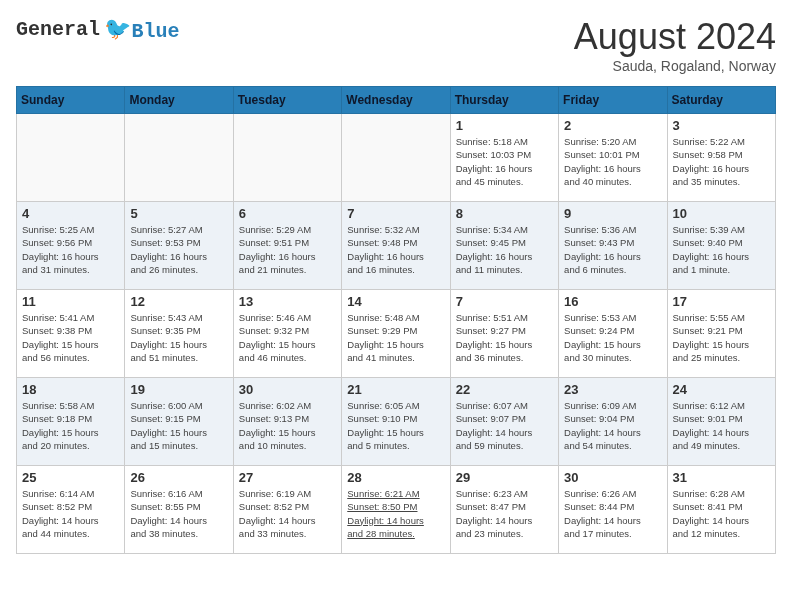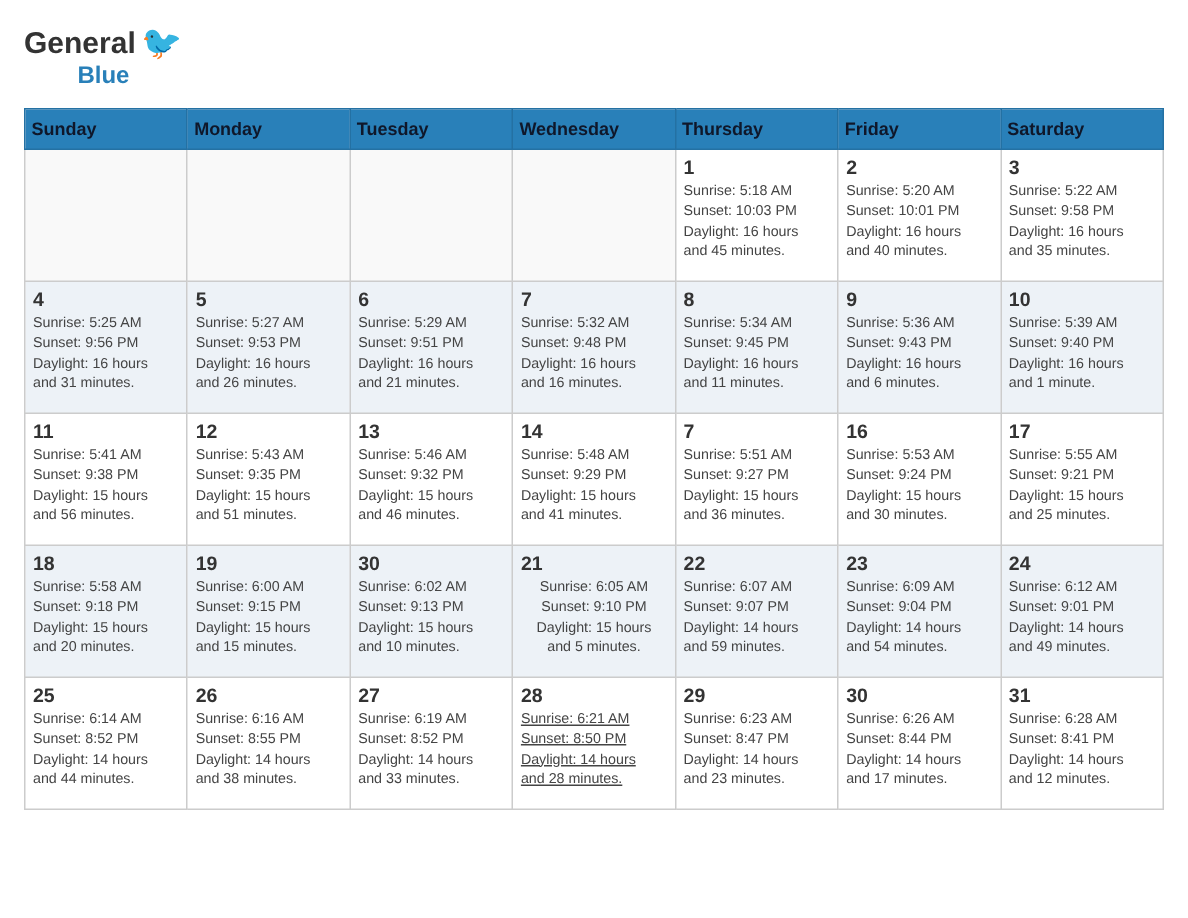--- a/index.html
+++ b/index.html
@@ -11,35 +11,36 @@
       padding: 16px;
     }
     .header {
       display: flex;
       justify-content: space-between;
       align-items: flex-start;
       margin-bottom: 12px;
     }
     .logo {
       display: flex;
-      flex-direction: column;
-      align-items: center;
+      flex-direction: row;
+      align-items: flex-end;
+      font-family: Liberation Mono, monospace;
     }
     .logo-text {
       display: flex;
       align-items: center;
       gap: 4px;
     }
     .logo-general {
       font-size: 20px;
       font-weight: bold;
       color: #333;
     }
     .logo-blue {
-      font-size: 16px;
+      font-size: 20px;
       font-weight: bold;
       color: #2980b9;
     }
     .logo-bird {
       color: #2980b9;
       font-size: 22px;
     }
     .title-area {
       text-align: right;
     }
@@ -96,20 +97,24 @@
 <body>
 
 <div class="header">
   <div class="logo">
     <div class="logo-text">
       <span class="logo-general">General</span>
       <span class="logo-bird">🐦</span>
     </div>
     <span class="logo-blue">Blue</span>
   </div>
+  <div class="title-area">
+    <div class="month-title">August 2024</div>
+    <div class="subtitle">Sauda, Rogaland, Norway</div>
+  </div>
 </div>
 
 <table class="calendar">
   <thead>
     <tr>
     <th>Sunday</th>
         <th>Monday</th>
         <th>Tuesday</th>
         <th>Wednesday</th>
         <th>Thursday</th>
@@ -264,21 +269,21 @@
         </td>
         <td>
           <div class="day-number">30</div>
           <div class="day-info" style="white-space: pre-line;">Sunrise: 6:02 AM
 Sunset: 9:13 PM
 Daylight: 15 hours
 and 10 minutes.</div>
         </td>
         <td>
           <div class="day-number">21</div>
-          <div class="day-info" style="white-space: pre-line; text-align: center;">Sunrise: 6:05 AM
+          <div class="day-info" style="white-space: pre-line;">Sunrise: 6:05 AM
 Sunset: 9:10 PM
 Daylight: 15 hours
 and 5 minutes.</div>
         </td>
         <td>
           <div class="day-number">22</div>
           <div class="day-info" style="white-space: pre-line;">Sunrise: 6:07 AM
 Sunset: 9:07 PM
 Daylight: 14 hours
 and 59 minutes.</div>

